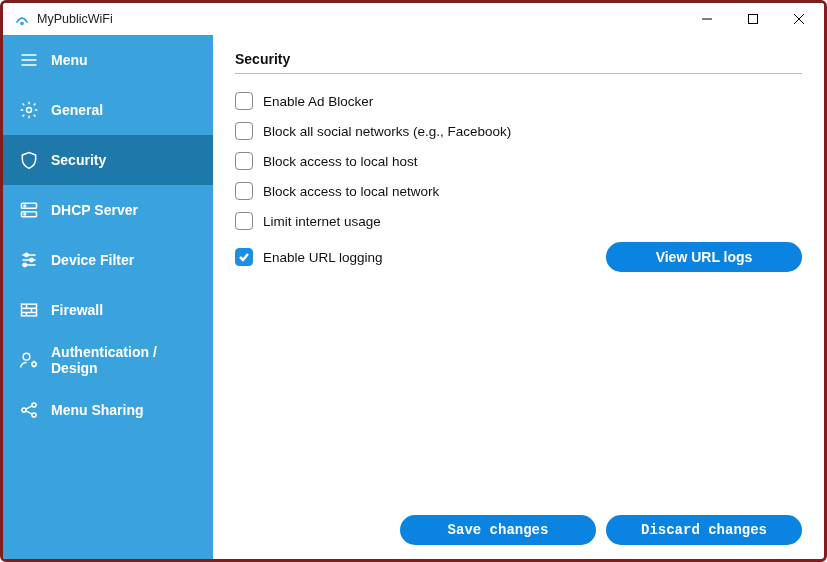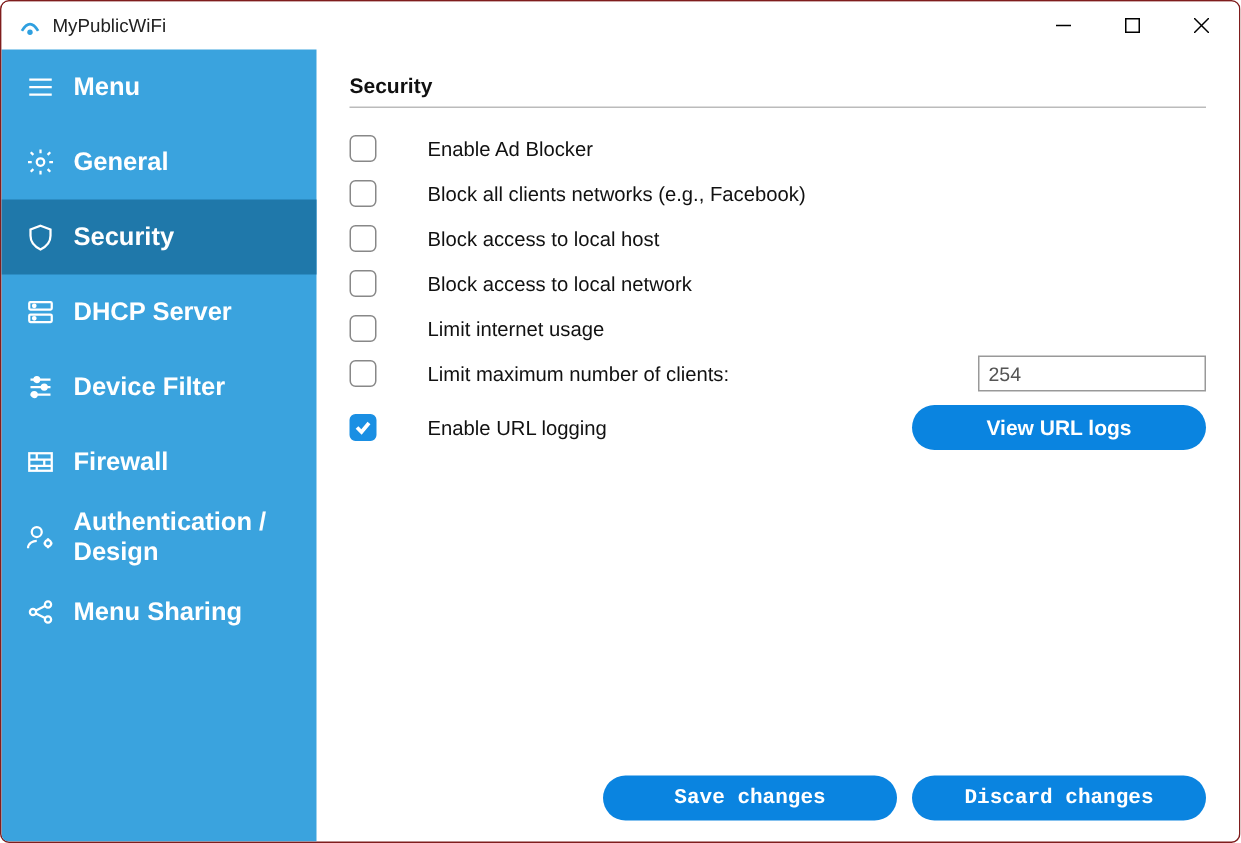--- a/index.html
+++ b/index.html
@@ -1,19 +1,19 @@
 <!DOCTYPE html>
 <html><head>
 <meta charset="utf-8">
 <style>
   * { box-sizing: border-box; }
   html, body { margin:0; padding:0; font-family: "Segoe UI", Arial, sans-serif; }
   .window {
     width:827px; height:562px;
-    border:1px solid #7f1d1d;
+    border:3px solid #7f1d1d;
     background:#fff;
     display:flex; flex-direction:column;
     position:relative;
     border-radius:6px;
     overflow:hidden;
   }
   
   .titlebar {
     height:32px;
     display:flex; align-items:center;
@@ -28,21 +28,21 @@
   .win-controls { display:flex; height:100%; }
   .win-btn { width:46px; height:100%; display:flex; align-items:center; justify-content:center; cursor:default;}
   .win-btn svg { width:10px; height:10px; stroke:#000; fill:none; stroke-width:1;}
   
   .body { flex:1; display:flex; min-height:0; }
   .sidebar {
     width:210px;
     background:#3aa3de;
     color:#fff;
     display:flex; flex-direction:column;
-    font-size:17px;
+    font-size:14px;
   }
   .nav-item {
     display:flex; align-items:center;
     height:50px;
     padding:0 16px;
     cursor:pointer;
     gap:12px;
     font-weight:600;
   }
   .nav-item.active { background:#1f78aa; }
@@ -59,21 +59,20 @@
   .page-title {
     font-size:14px; font-weight:700;
     padding-bottom:6px;
     border-bottom:1px solid #bbb;
     margin-bottom:12px;
   }
   .row {
     display:flex; align-items:center;
     min-height:30px;
     font-size:13.5px;
-    gap:24px;
   }
   .checkbox {
     width:18px; height:18px;
     border:1.5px solid #888;
     border-radius:4px;
     margin-right:10px;
     flex-shrink:0;
     display:flex; align-items:center; justify-content:center;
     background:#fff;
   }
@@ -253,39 +252,33 @@
 
     <div class="content">
       <div class="page-title">Security</div>
 
       <div class="row">
         <span class="checkbox"></span>
         <span>Enable Ad Blocker</span>
       </div>
       <div class="row">
         <span class="checkbox"></span>
-        <span>Block all clients networks (e.g., Facebook)</span>
+        <span>Block all social networks (e.g., Facebook)</span>
       </div>
       <div class="row">
         <span class="checkbox"></span>
         <span>Block access to local host</span>
       </div>
       <div class="row">
         <span class="checkbox"></span>
         <span>Block access to local network</span>
       </div>
       <div class="row">
         <span class="checkbox"></span>
         <span>Limit internet usage</span>
-      </div>
-      <div class="row">
-        <span class="checkbox"></span>
-        <span>Limit maximum number of clients:</span>
-        <span class="row-spacer"></span>
-        <input class="num-input" type="text" value="254" style="">
       </div>
 
       <div class="row url-btn-row">
         <span class="checkbox checked">
             <svg viewBox="0 0 12 12">
               <polyline points="2,6 5,9 10,3"></polyline>
             </svg>
           </span>
         <span>Enable URL logging</span>
         <span class="row-spacer"></span>

